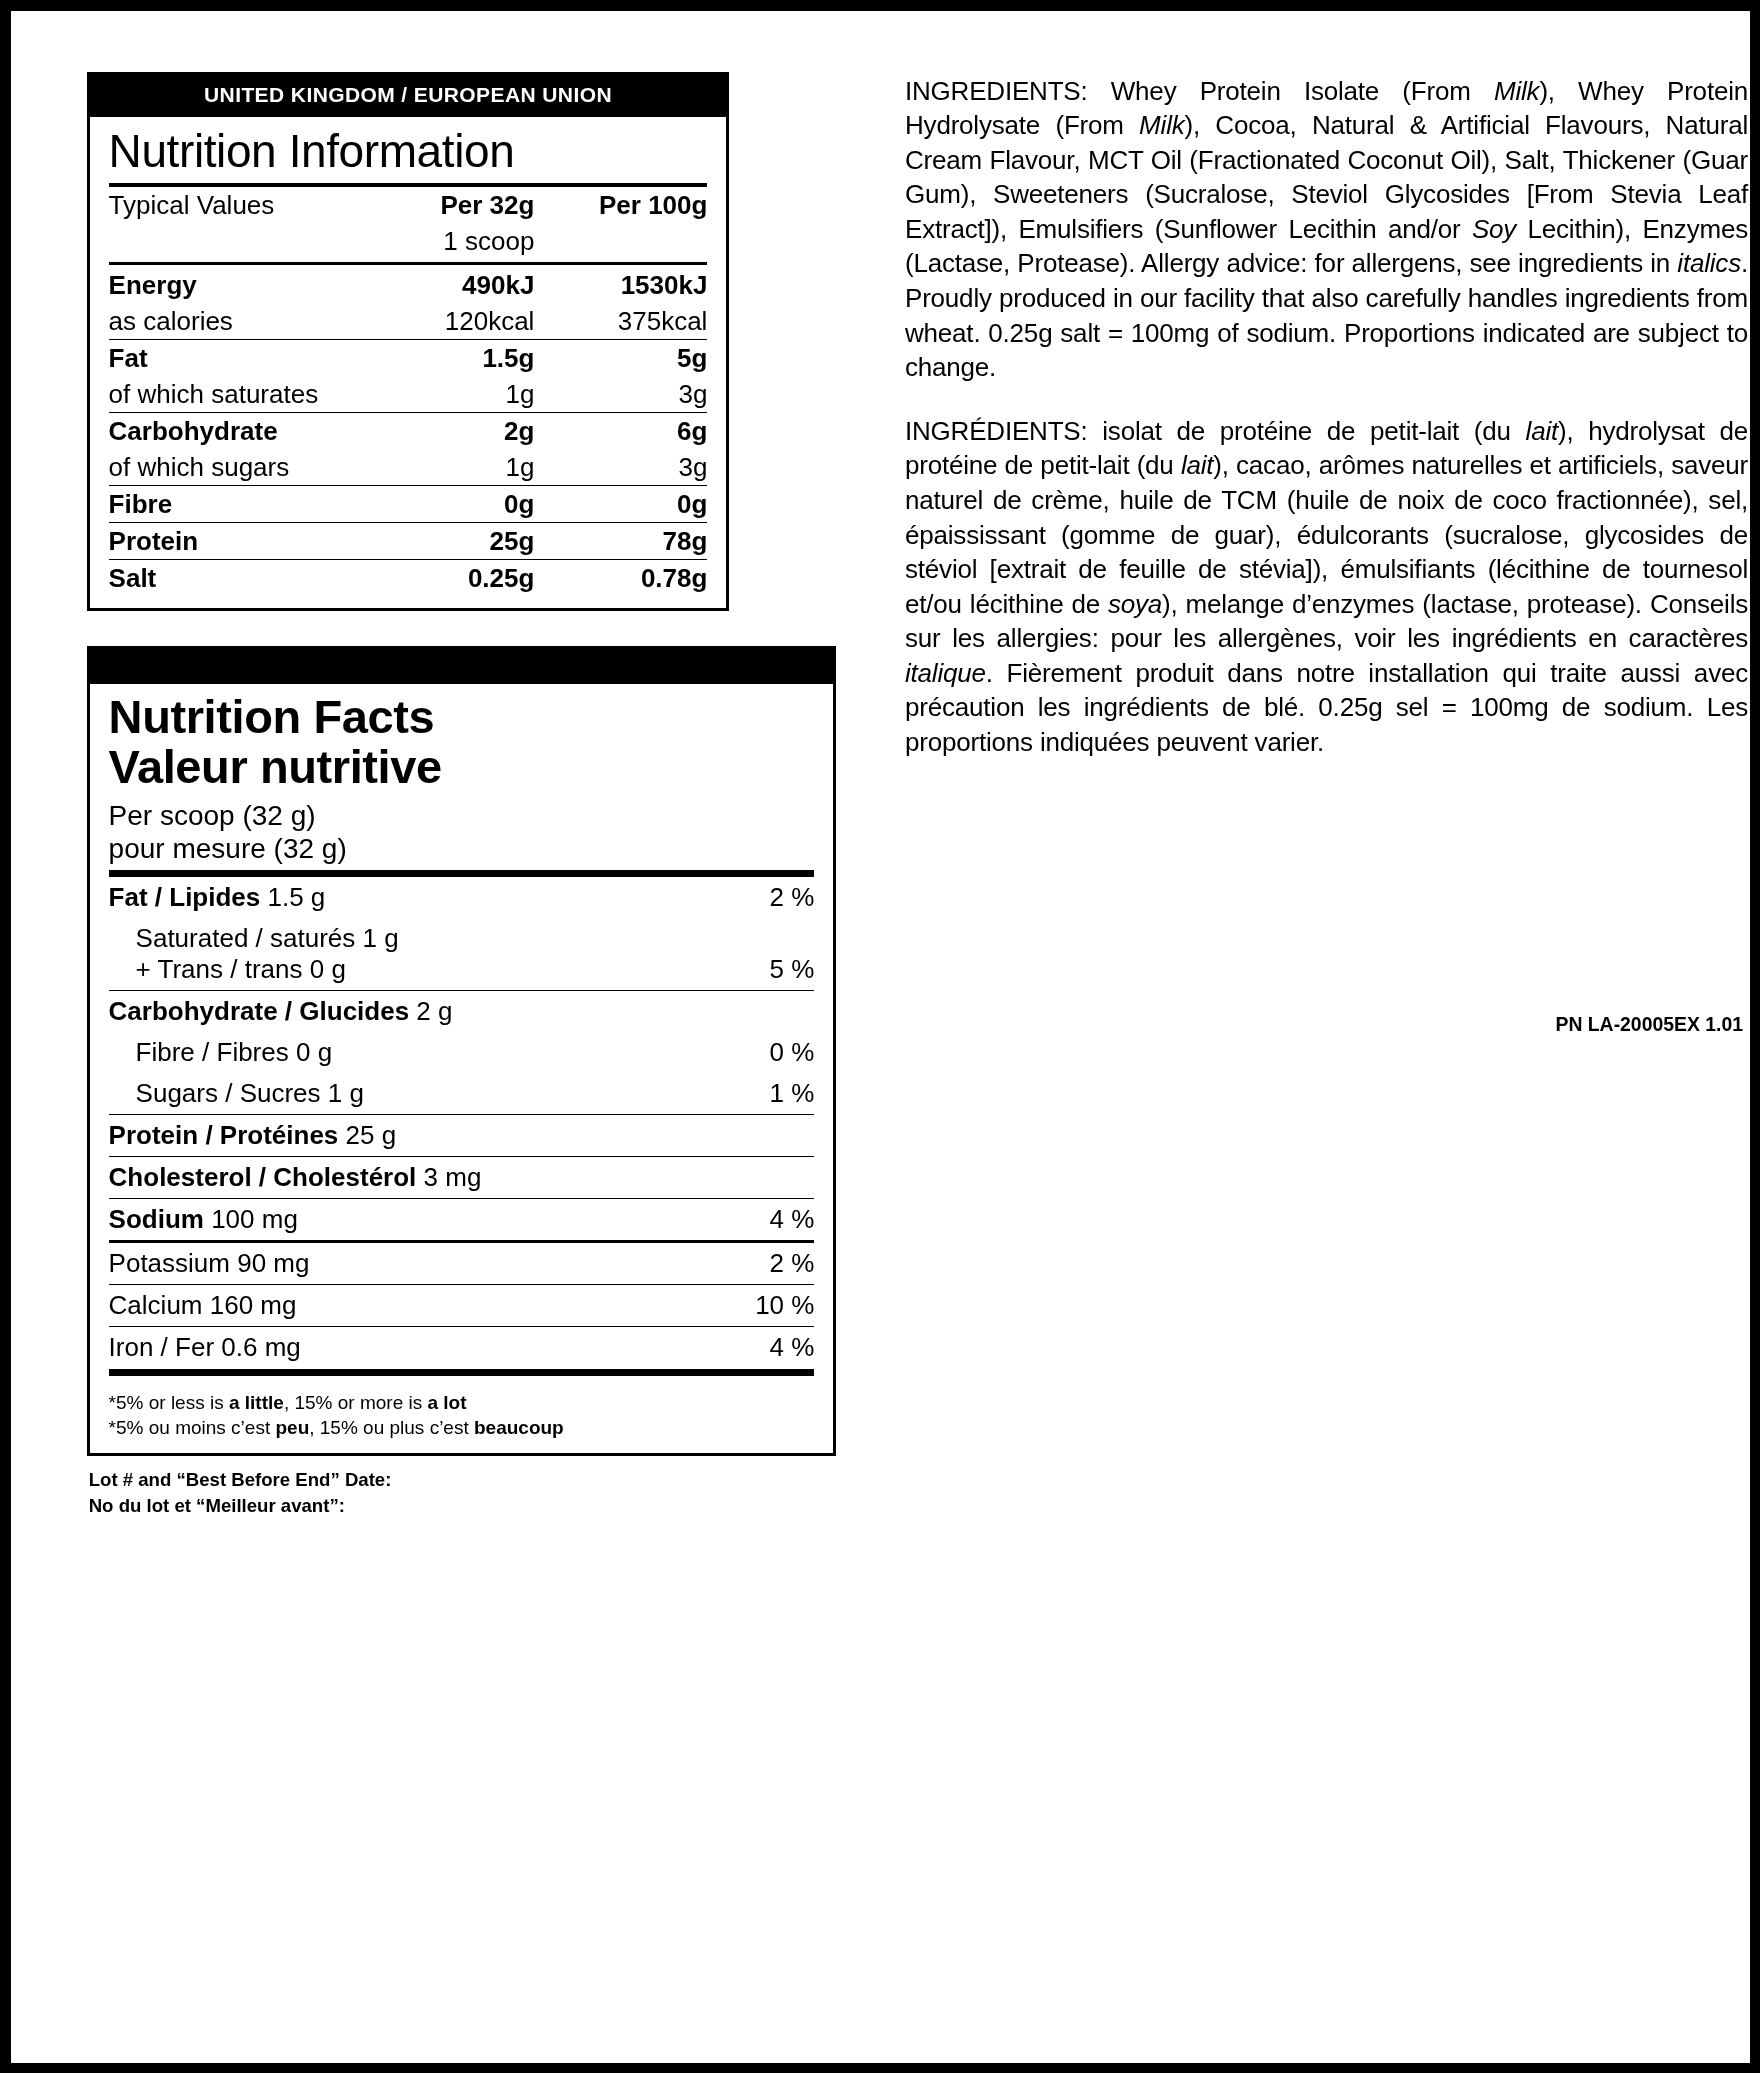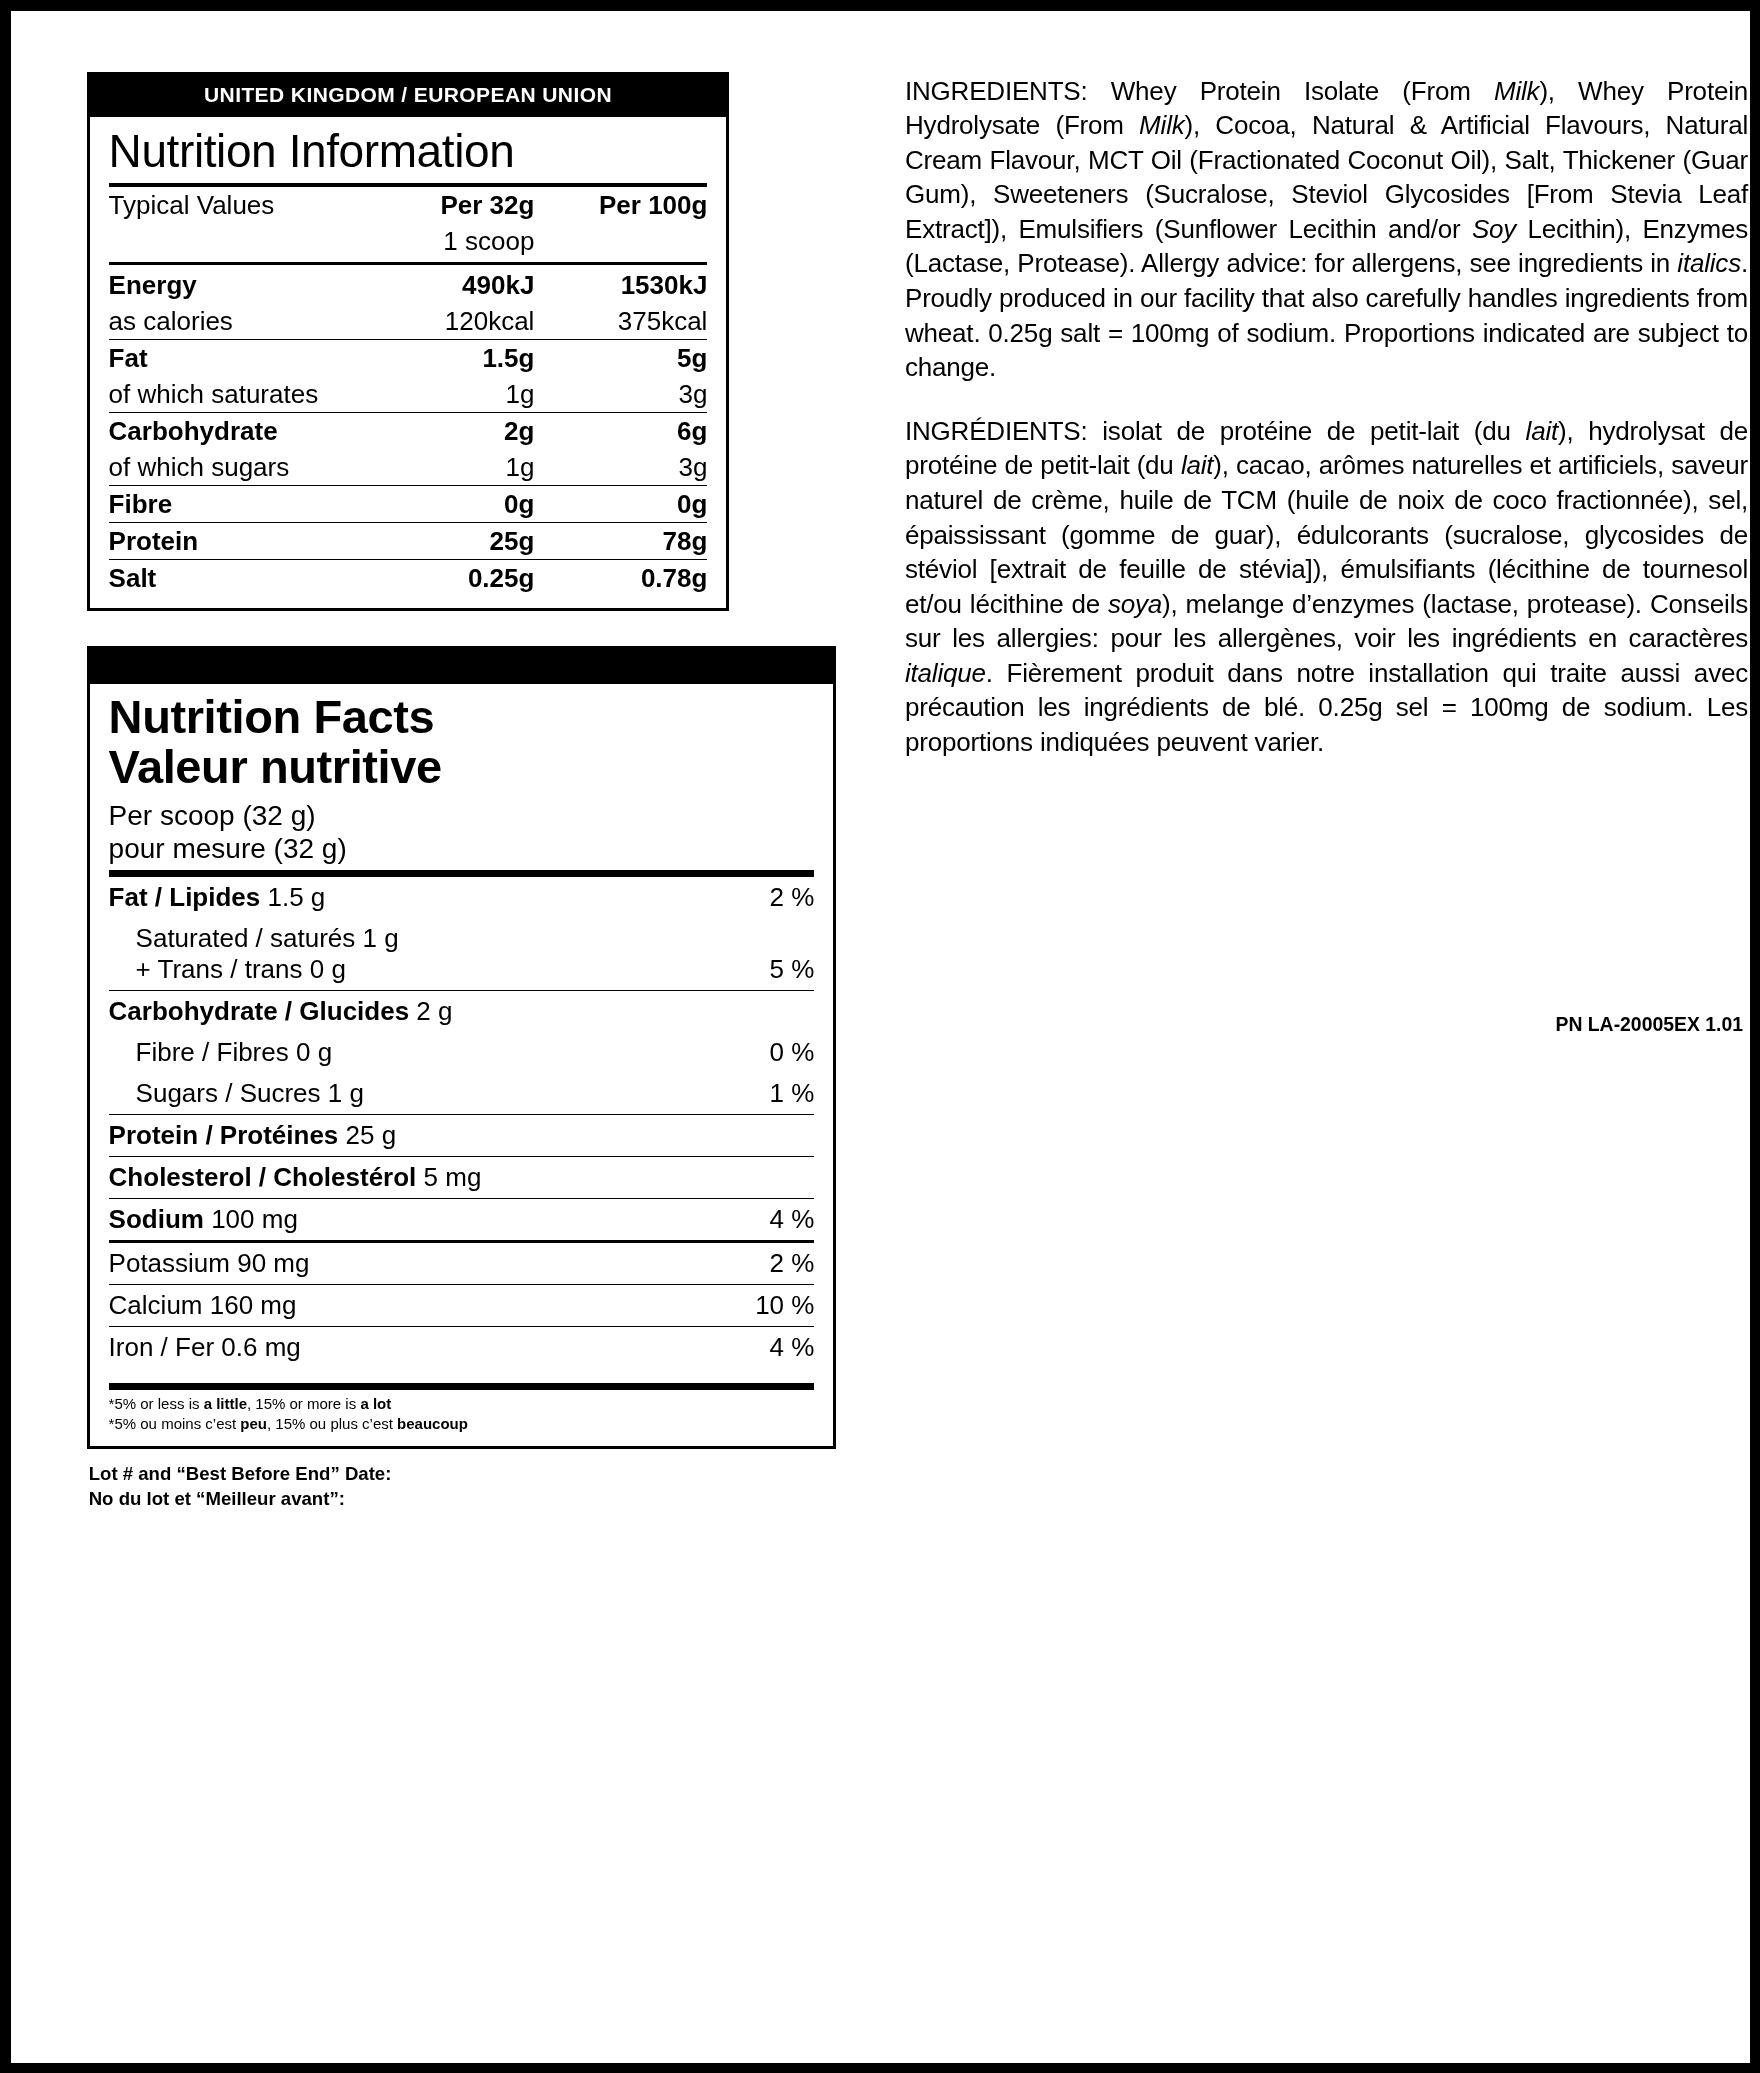--- a/index.html
+++ b/index.html
@@ -155,25 +155,25 @@
     text-align: right;
     white-space: nowrap;
     width: 126px;
     vertical-align: bottom;
   }
   .indent { padding-left: 27px !important; }
   tr.tline > td { border-top: 1.7px solid #000; }
   tr.tline-thick > td { border-top: 3.4px solid #000; }
 
   .footnotes {
-    font-size: 15px;
+    font-size: 19px;
     line-height: 1.35;
-    padding-top: 4px;
+    padding-top: 14px;
     border-top: 7.6px solid #000;
-    margin-top: 15px;
+    margin-top: 1px;
   }
   .lot {
     font-size: 18.6px;
     font-weight: bold;
     line-height: 1.35;
     margin-top: 11.8px;
     margin-left: 1.7px;
   }
 
   
@@ -310,21 +310,21 @@
             </tr>
             <tr>
               <td class="indent"><span>Sugars / Sucres 1 g</span></td>
               <td class="dv">1 %</td>
             </tr>
             <tr class="tline">
               <td><span class="b">Protein / Protéines</span><span> 25 g</span></td>
               <td class="dv"></td>
             </tr>
             <tr class="tline">
-              <td><span class="b">Cholesterol / Cholestérol</span><span> 5 mg</span></td>
+              <td><span class="b">Cholesterol / Cholestérol</span><span> 3 mg</span></td>
               <td class="dv"></td>
             </tr>
             <tr class="tline">
               <td><span class="b">Sodium</span><span> 100 mg</span></td>
               <td class="dv">4 %</td>
             </tr>
             <tr class="tline-thick">
               <td><span>Potassium 90 mg</span></td>
               <td class="dv">2 %</td>
             </tr>

